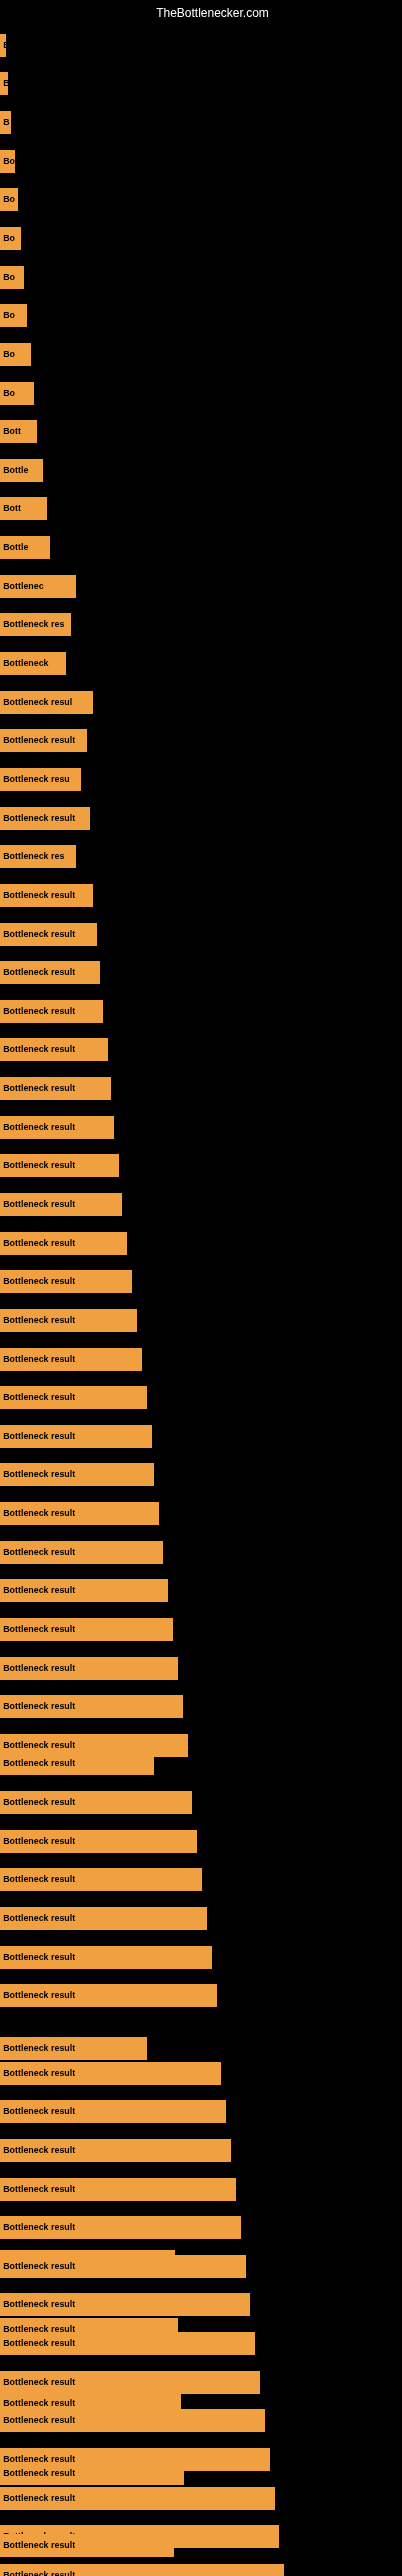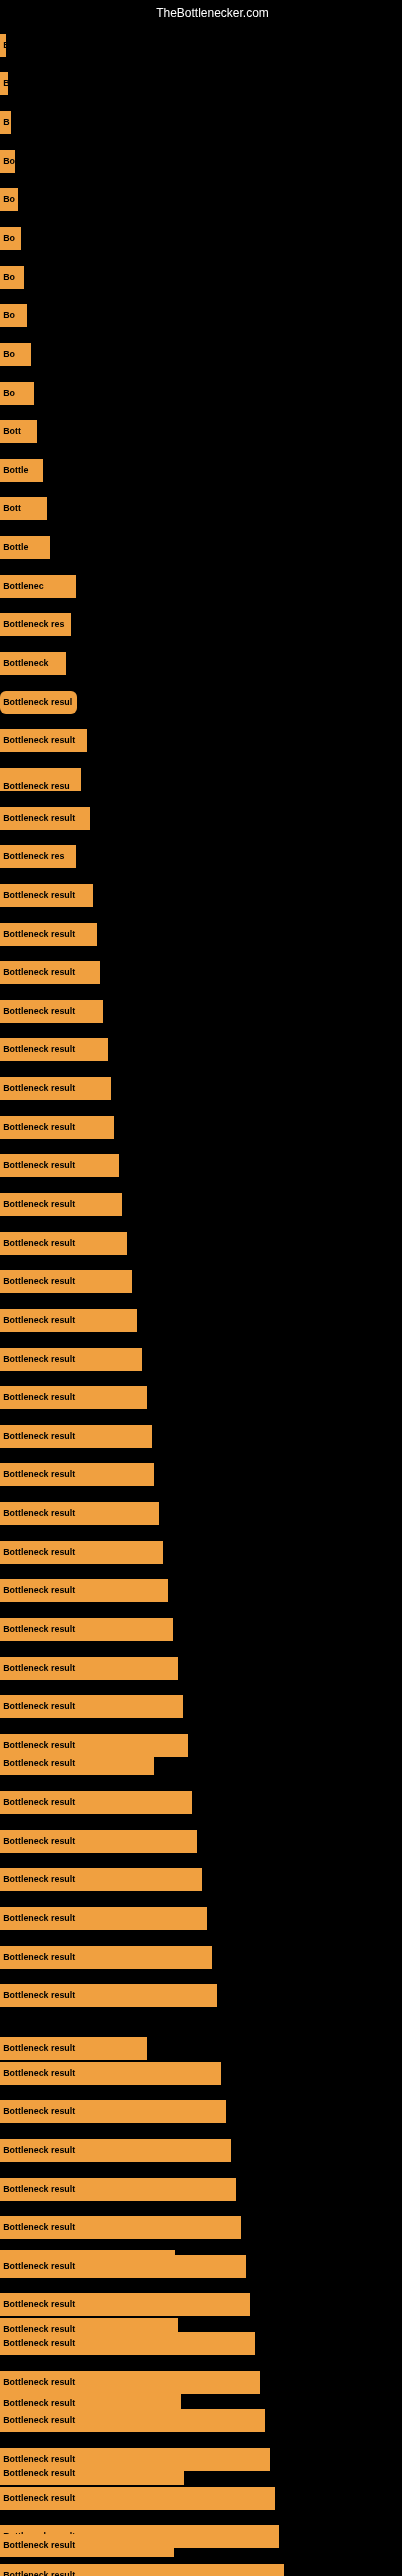--- a/index.html
+++ b/index.html
@@ -88,27 +88,27 @@
   </div>
 <div class="bar-item" style="top: 575px; width: 76px;">
     <span>Bottlenec</span>
   </div>
 <div class="bar-item" style="top: 613px; width: 71px;">
     <span>Bottleneck res</span>
   </div>
 <div class="bar-item" style="top: 652px; width: 66px; text-align: center;">
     <span>Bottleneck</span>
   </div>
-<div class="bar-item" style="top: 691px; width: 77px; border-radius: 6px;">
+<div class="bar-item" style="top: 691px; width: 93px;">
     <span>Bottleneck resul</span>
   </div>
 <div class="bar-item" style="top: 729px; width: 87px;">
     <span>Bottleneck result</span>
   </div>
-<div class="bar-item" style="top: 768px; width: 81px; align-items: flex-end;">
+<div class="bar-item" style="top: 768px; width: 81px;">
     <span>Bottleneck resu</span>
   </div>
 <div class="bar-item" style="top: 807px; width: 90px;">
     <span>Bottleneck result</span>
   </div>
 <div class="bar-item" style="top: 845px; width: 76px;">
     <span>Bottleneck res</span>
   </div>
 <div class="bar-item" style="top: 884px; width: 93px;">
     <span>Bottleneck result</span>

